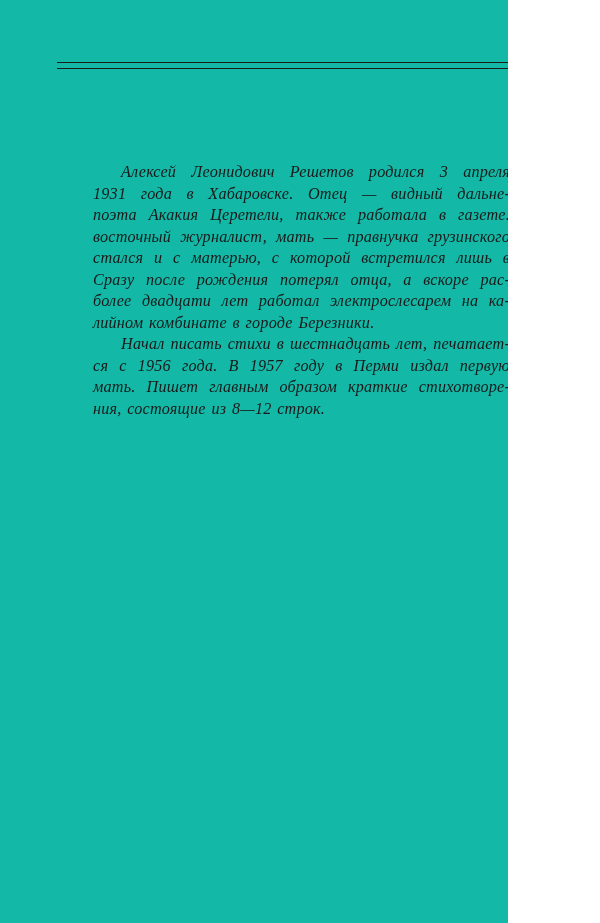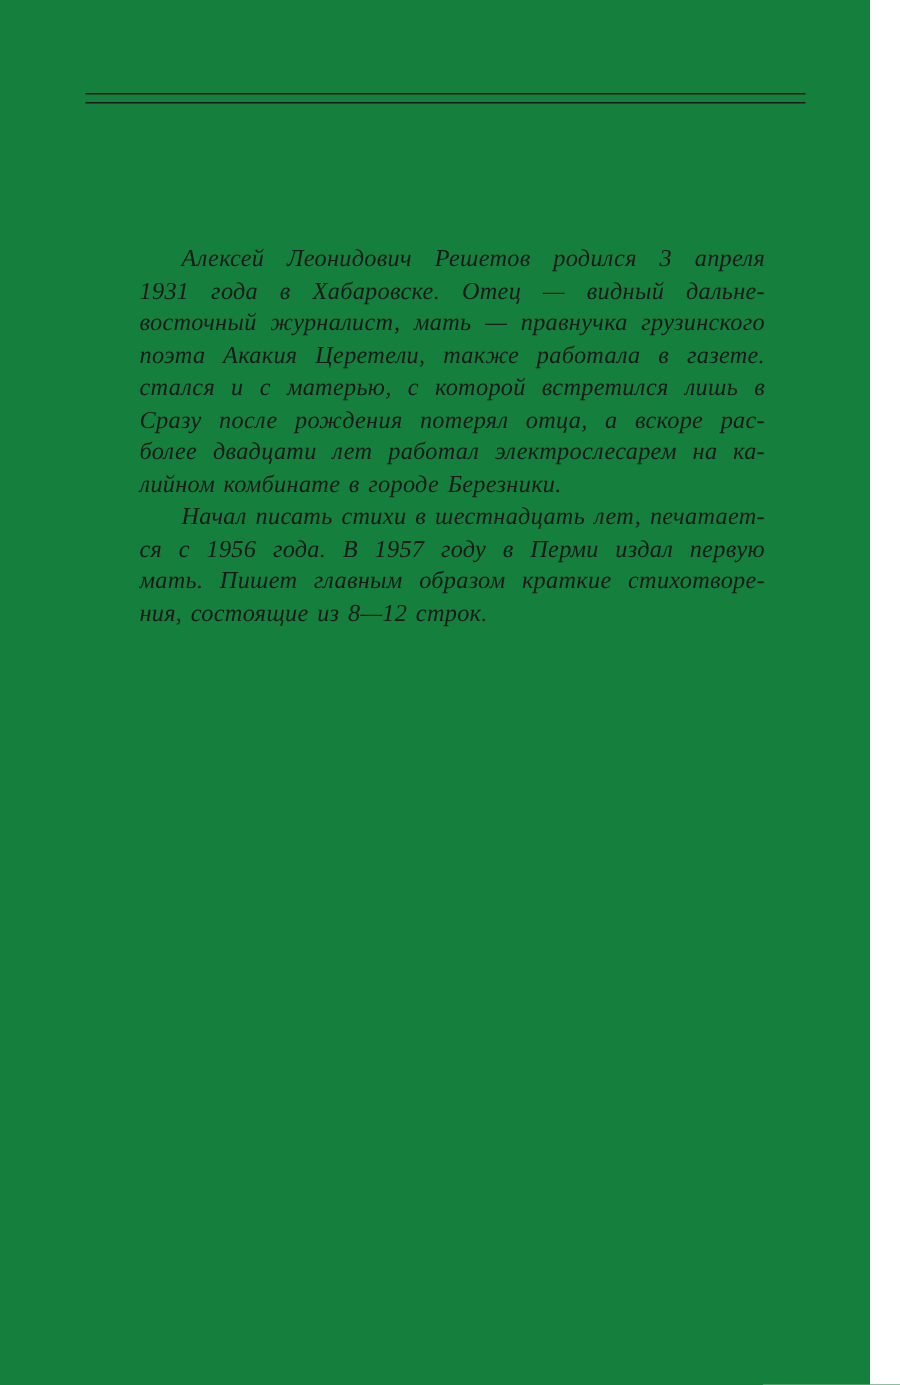--- a/index.html
+++ b/index.html
@@ -1,20 +1,20 @@
 <!DOCTYPE html>
 <html><head>
 <meta charset="utf-8">
 <style>
   html, body { margin: 0; padding: 0; }
   .page {
     position: relative;
-    width: 580px;
+    width: 508px;
     height: 923px;
-    background: #15803d;
+    background: #14b8a6;
     font-family: "Liberation Serif", serif;
     overflow: hidden;
   }
   .double-rule {
     position: absolute;
     left: 57px;
     top: 62px;
     width: 480px;
     height: 5px;
     border-top: 1.6px solid #1b1b1b;
@@ -44,22 +44,22 @@
 
 <div class="page">
 
   <div class="double-rule"></div>
 
   <div class="bio-text">
 
     <div>
       <div class="line first">Алексей Леонидович Решетов родился 3 апреля</div>
       <div class="line">1931 года в Хабаровске. Отец — видный дальне-</div>
+      <div class="line">поэта Акакия Церетели, также работала в газете.</div>
       <div class="line">восточный журналист, мать — правнучка грузинского</div>
-      <div class="line">поэта Акакия Церетели, также работала в газете.</div>
       <div class="line">стался и с матерью, с которой встретился лишь в</div>
       <div class="line">Сразу после рождения потерял отца, а вскоре рас-</div>
       <div class="line">более двадцати лет работал электрослесарем на ка-</div>
       <div class="line last">лийном комбинате в городе Березники.</div>
     </div>
 
     <div>
       <div class="line first">Начал писать стихи в шестнадцать лет, печатает-</div>
       <div class="line">ся с 1956 года. В 1957 году в Перми издал первую</div>
       <div class="line">мать. Пишет главным образом краткие стихотворе-</div>

